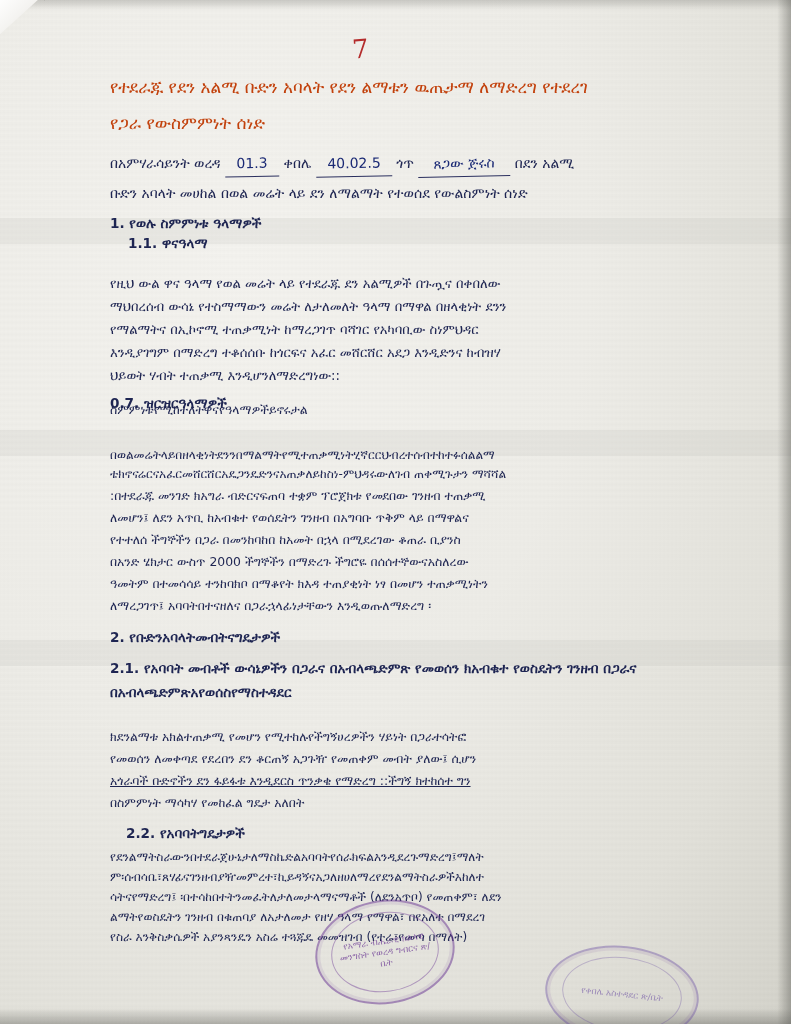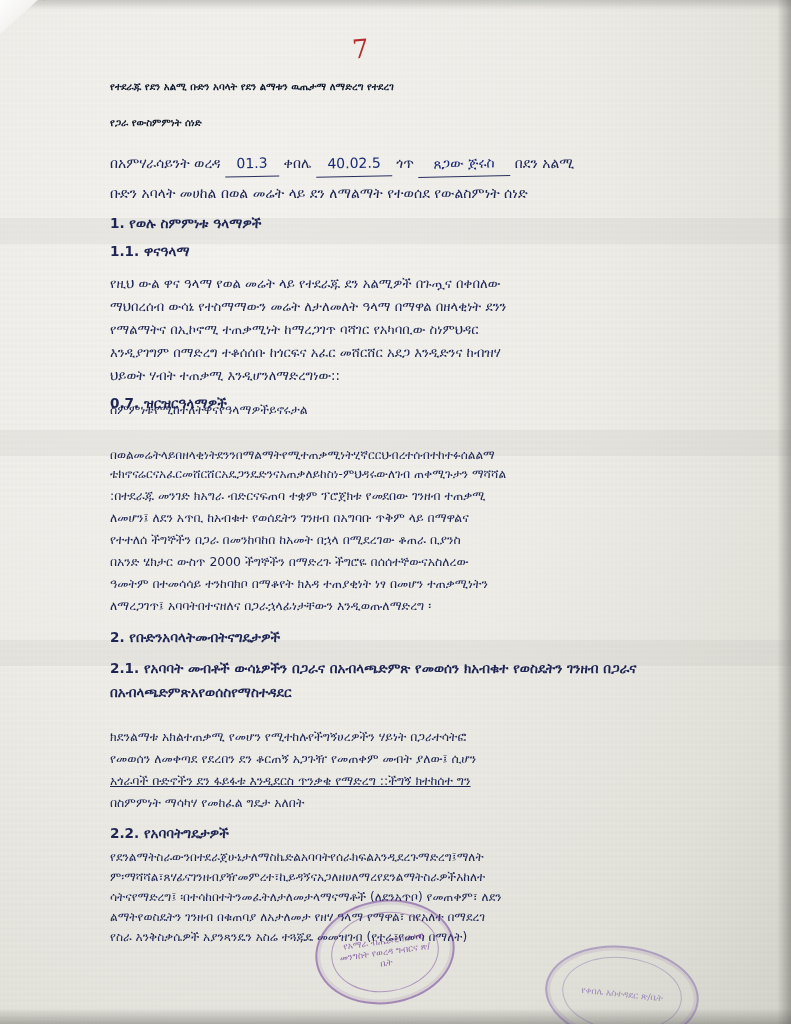--- a/index.html
+++ b/index.html
@@ -97,24 +97,24 @@
     top: 34px;
     color: #b42c2c;
     font-size: 26px;
     font-family: "DejaVu Serif", serif;
     transform: rotate(-4deg);
   }
   .title-line {
     position: absolute;
     left: 110px;
     width: 600px;
-    font-size: 10px;
+    font-size: 17px;
     line-height: 26px;
-    color: #0f172a;
-    font-weight: 700;
+    color: #c2410c;
+    font-weight: 400;
   }
   .fill-blank {
     display: inline-block;
     border-bottom: 1px solid #2a2f5e;
     min-width: 54px;
     text-align: center;
     color: #1b2a75;
     transform: rotate(-1.2deg);
   }
   .small {
@@ -199,21 +199,21 @@
     <span class="fill-blank" style="min-width:92px;">ጸጋው ጅሩስ</span>
     <span>በደን አልሚ</span>
   </div>
   <div class="body-text" style="top:182px; font-size:14px;">ቡድን አባላት መሀከል በወል መሬት ላይ ደን ለማልማት የተወሰደ የውልስምነት ሰነድ</div>
 
   <div class="body-text heading" style="top:212px;">
     <span>1.</span>
     <span>የወሉ ስምምነቱ ዓላማዎች</span>
   </div>
 
-  <div class="body-text heading" style="top:240px;">
+  <div class="body-text heading" style="top:232px;margin-left:18px;">
     <span>1.1.</span>
     <span>ዋናዓላማ</span>
   </div>
 
   <div class="body-text" style="top:272px;">የዚህ ውል ዋና ዓላማ የወል መሬት ላይ የተደራጁ ደን አልሚዎች በጉጧና በቀበለው</div>
   <div class="body-text" style="top:295px;">ማህበረሰብ ውሳኔ የተስማማውን መሬት ለታለመለት ዓላማ በማዋል በዘላቂነት ደንን</div>
   <div class="body-text" style="top:341px;">እንዲያገግም በማድረግ ተቆሰሰቡ ከጎርፍና አፈር መሸርሸር አደጋ እንዲድንና ከብዝሃ</div>
   <div class="body-text" style="top:318px;">የማልማትና በኢኮኖሚ ተጠቃሚነት ከማረጋገጥ ባሻገር የአካባቢው ስነምህዳር</div>
   <div class="body-text" style="top:364px;">ህይወት ሃብት ተጠቃሚ እንዲሆንለማድረግነው::</div>
 
@@ -240,27 +240,27 @@
   <div class="body-text heading" style="top:656px; width:600px; line-height:24px;">
     <span>2.1.</span>
     <span>የአባባት መብቶች ውሳኔዎችን በጋራና በአብላጫድምጽ የመወሰን ክአብቁተ የወስዴትን ገንዘብ በጋራና በአብላጫድምጽአየወሰስየማስተዳደር</span>
   </div>
 
   <div class="body-text small" style="top:749px;">የመወሰን ለመቀጣደ የደረበን ደን ቆርጠኝ አጋጉዥ የመጠቀም መብት ያለው፤ ሲሆን</div>
   <div class="body-text small" style="top:727px;">ክደንልማቱ አክልተጠቃሚ የመሆን የሚተከሉየችግኝሀረዎችን ሃይነት በጋራተሳትፎ</div>
   <div class="body-text small" style="top:771px;text-decoration:underline;">አጎራባች ቡድኖችን ደን ፋይፋቱ እንዲደርስ ጥንቃቄ የማድረግ ::ችግኝ ክተከሰተ ግን</div>
   <div class="body-text small" style="top:793px;">በስምምነት ማሳካሃ የመከፈል ግዴታ አለበት</div>
 
-  <div class="body-text heading" style="top:822px;">
+  <div class="body-text heading" style="top:822px;margin-left:16px;">
     <span>2.2.</span>
     <span>የአባባትግዴታዎች</span>
   </div>
 
   <div class="body-text tight" style="top:848px; width:615px;">የደንልማትስራውንበተደራጀሁኔታለማስኬድልአባባትየሰራክፍልእንዲደረጉማድረግ፤ማለት</div>
-  <div class="body-text tight" style="top:868px; width:615px;">ም፡ማሻሻል፣ጸሃፊናገንዘብያዥመምረተ፣ኪይዳኝናአጋለዘሀለማረየደንልማትስራዎችእከለተ</div>
+  <div class="body-text tight" style="top:868px; width:615px;">ም፡ሰብሳቤ፣ጸሃፊናገንዘብያዥመምረተ፣ኪይዳኝናአጋለዘሀለማረየደንልማትስራዎችእከለተ</div>
   <div class="body-text tight" style="top:888px; width:615px;">ሳትናየማድረግ፤ ፡በተሳከበተትንመፈትለታለመታላማናማቶች (ለደንአጥቦ) የመጠቀም፣ ለደን</div>
   <div class="body-text tight" style="top:908px; width:615px;">ልማትየወስዴትን ገንዘብ በቁጠባያ ለአታለመታ የዘሃ ዓላማ የማዋል፣ በየአለተ በማደረገ</div>
   <div class="body-text tight" style="top:928px; width:615px;">የስራ እንቅስቃሴዎች አያንጻንዴን አስሬ ተጓጁዴ መመዝገብ (የተሬ፣የመጣ በማለት)</div>
 
   <div class="stamp stamp-main">
     <div class="inner">የአማራ ብሔራዊ ክልላዊ መንግስት የወረዳ ግብርና ጽ/ቤት</div>
   </div>
   <div class="stamp stamp-corner">
     <div class="inner">የቀበሌ አስተዳደር ጽ/ቤት</div>
   </div>

